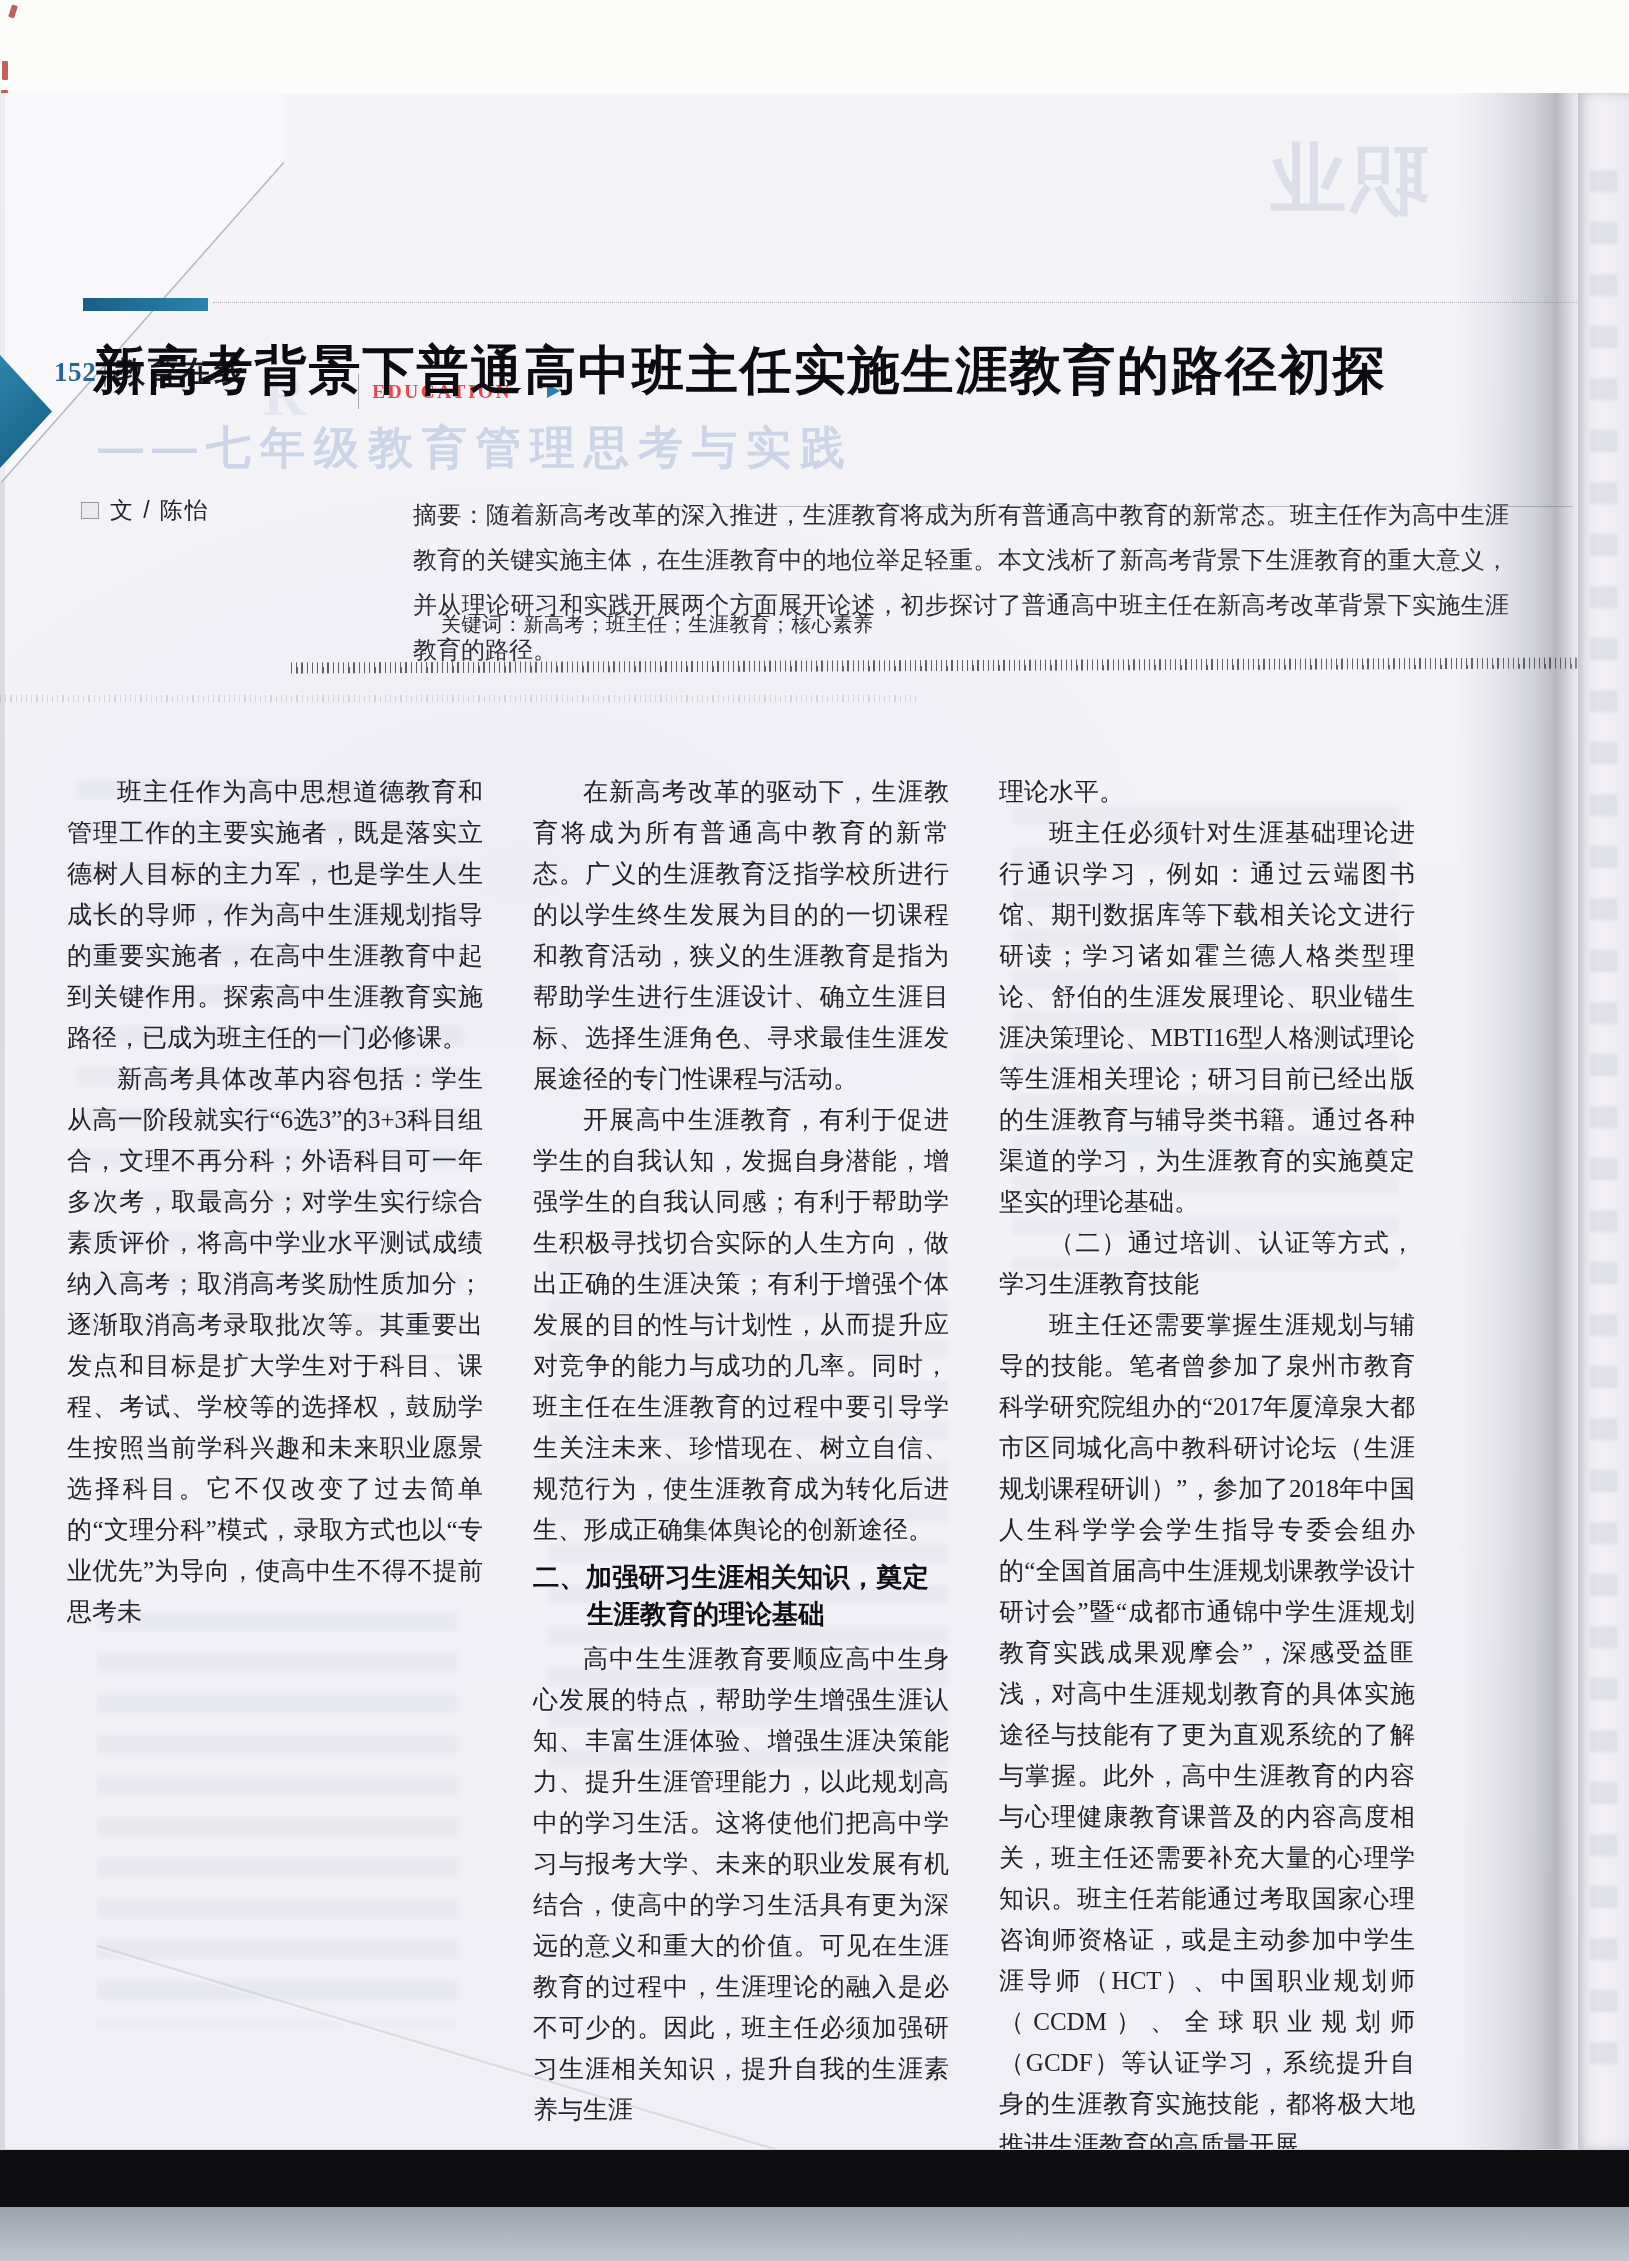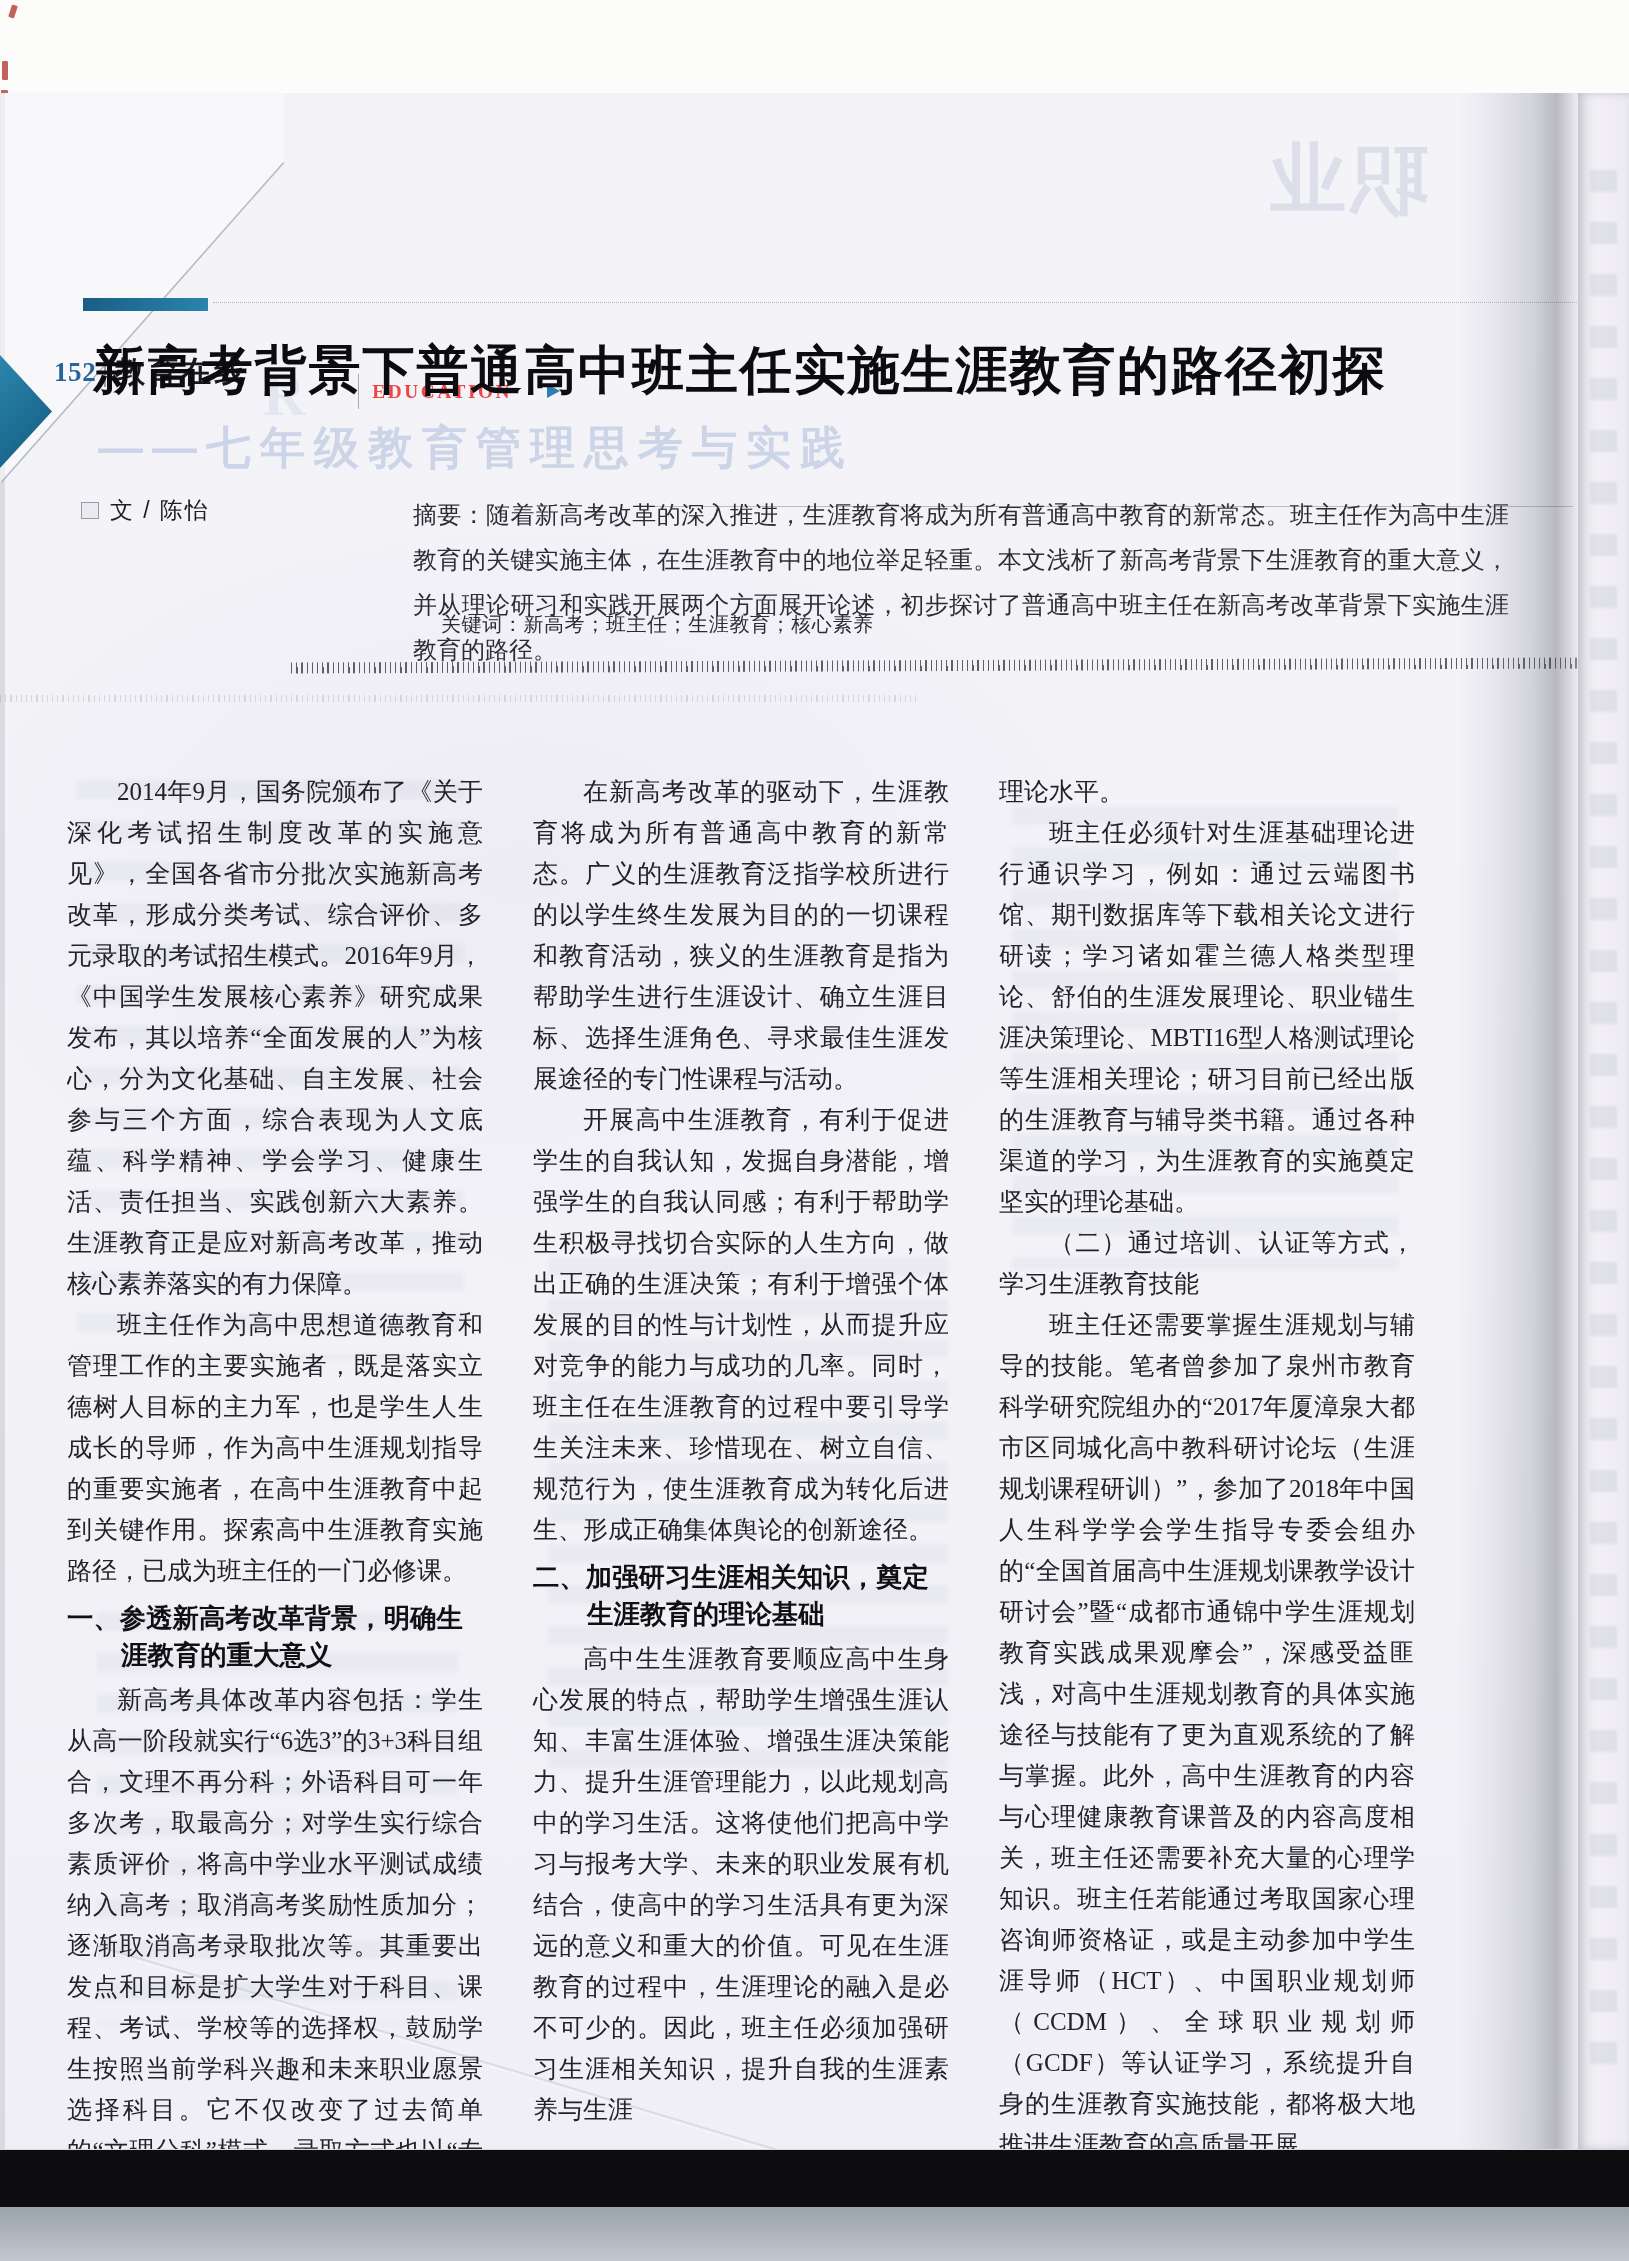--- a/index.html
+++ b/index.html
@@ -147,23 +147,21 @@
   </div>
   <div class="abs byline-rule"></div>
   <p class="abs abstract">摘要：随着新高考改革的深入推进，生涯教育将成为所有普通高中教育的新常态。班主任作为高中生涯教育的关键实施主体，在生涯教育中的地位举足轻重。本文浅析了新高考背景下生涯教育的重大意义，并从理论研习和实践开展两个方面展开论述，初步探讨了普通高中班主任在新高考改革背景下实施生涯教育的路径。</p>
   <p class="abs keywords">关键词：新高考；班主任；生涯教育；核心素养</p>
 
   <div class="abs tick-sep"></div>
   <div class="abs tick-sep ghost"></div>
 
   <div class="abs columns">
     <div class="col">
-      <p class="para">2014年9月，国务院颁布了《关于深化考试招生制度改革的实施意见》，全国各省市分批次实施新高考改革，形成分类考试、综合评价、多元录取的考试招生模式。2016年9月，《中国学生发展核心素养》研究成果发布，其以培养“全面发展的人”为核心，分为文化基础、自主发展、社会参与三个方面，综合表现为人文底蕴、科学精神、学会学习、健康生活、责任担当、实践创新六大素养。生涯教育正是应对新高考改革，推动核心素养落实的有力保障。</p>
       <p class="para">班主任作为高中思想道德教育和管理工作的主要实施者，既是落实立德树人目标的主力军，也是学生人生成长的导师，作为高中生涯规划指导的重要实施者，在高中生涯教育中起到关键作用。探索高中生涯教育实施路径，已成为班主任的一门必修课。</p>
-      <h3 class="head">一、参透新高考改革背景，明确生涯教育的重大意义</h3>
       <p class="para">新高考具体改革内容包括：学生从高一阶段就实行“6选3”的3+3科目组合，文理不再分科；外语科目可一年多次考，取最高分；对学生实行综合素质评价，将高中学业水平测试成绩纳入高考；取消高考奖励性质加分；逐渐取消高考录取批次等。其重要出发点和目标是扩大学生对于科目、课程、考试、学校等的选择权，鼓励学生按照当前学科兴趣和未来职业愿景选择科目。它不仅改变了过去简单的“文理分科”模式，录取方式也以“专业优先”为导向，使高中生不得不提前思考未</p>
     </div>
     <div class="col">
       <p class="para">在新高考改革的驱动下，生涯教育将成为所有普通高中教育的新常态。广义的生涯教育泛指学校所进行的以学生终生发展为目的的一切课程和教育活动，狭义的生涯教育是指为帮助学生进行生涯设计、确立生涯目标、选择生涯角色、寻求最佳生涯发展途径的专门性课程与活动。</p>
       <p class="para">开展高中生涯教育，有利于促进学生的自我认知，发掘自身潜能，增强学生的自我认同感；有利于帮助学生积极寻找切合实际的人生方向，做出正确的生涯决策；有利于增强个体发展的目的性与计划性，从而提升应对竞争的能力与成功的几率。同时，班主任在生涯教育的过程中要引导学生关注未来、珍惜现在、树立自信、规范行为，使生涯教育成为转化后进生、形成正确集体舆论的创新途径。</p>
       <h3 class="head">二、加强研习生涯相关知识，奠定生涯教育的理论基础</h3>
       <p class="para">高中生生涯教育要顺应高中生身心发展的特点，帮助学生增强生涯认知、丰富生涯体验、增强生涯决策能力、提升生涯管理能力，以此规划高中的学习生活。这将使他们把高中学习与报考大学、未来的职业发展有机结合，使高中的学习生活具有更为深远的意义和重大的价值。可见在生涯教育的过程中，生涯理论的融入是必不可少的。因此，班主任必须加强研习生涯相关知识，提升自我的生涯素养与生涯</p>
     </div>
     <div class="col">
       <p class="para noindent">理论水平。</p>

